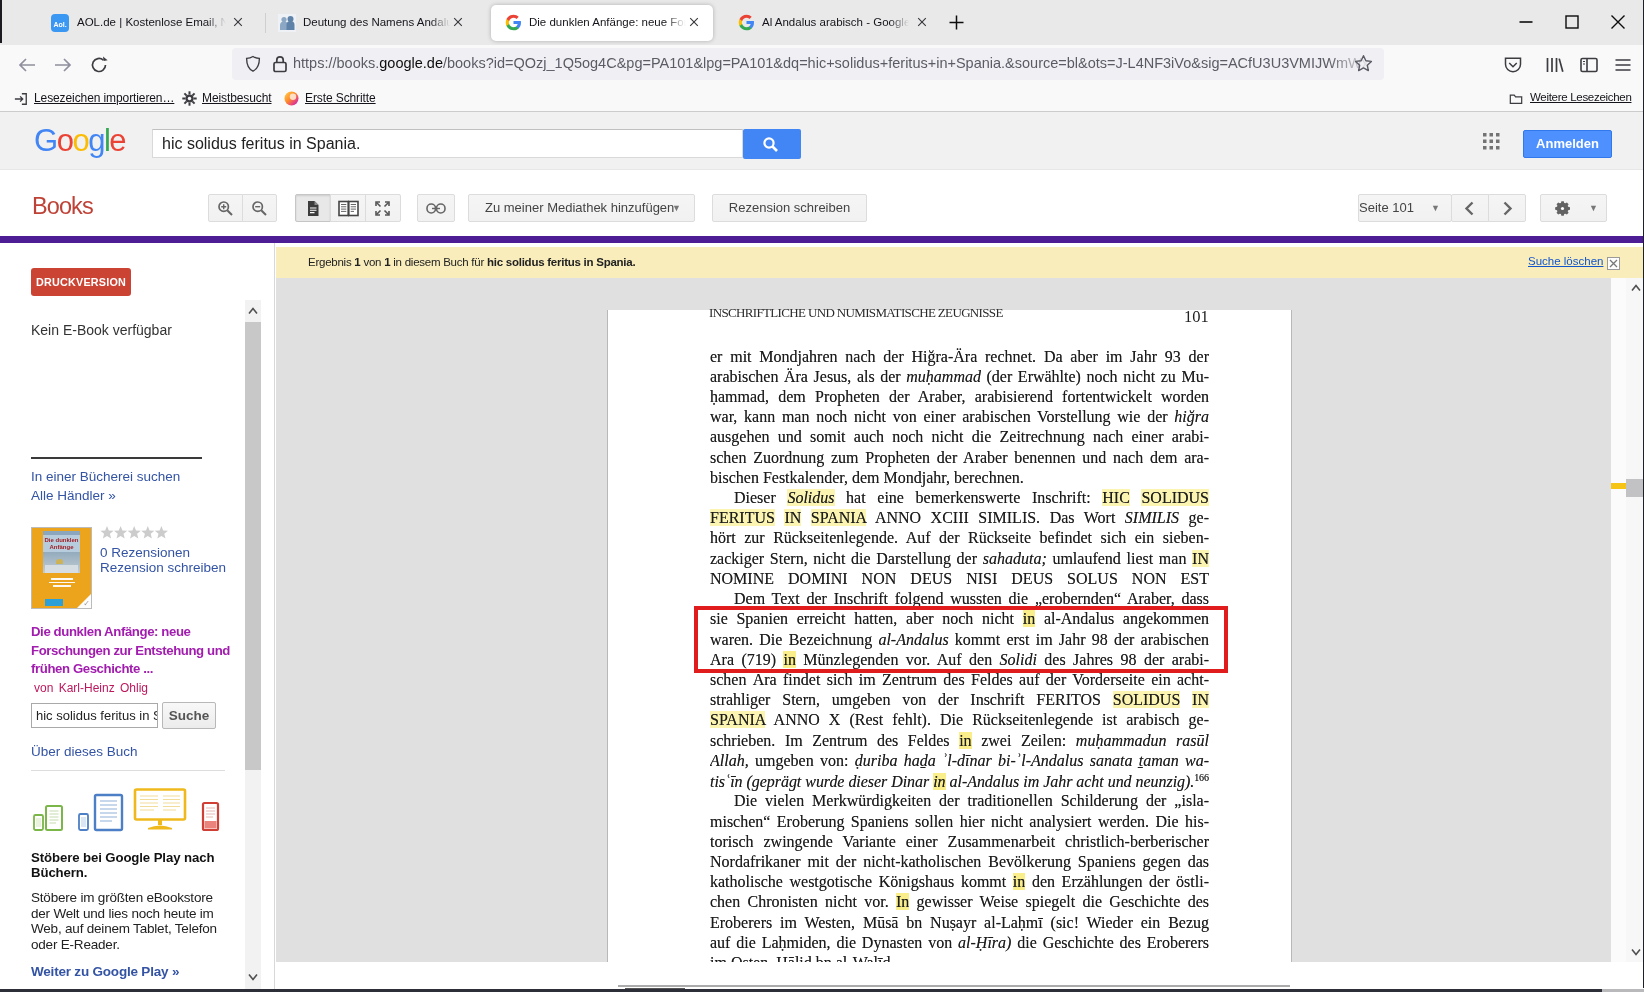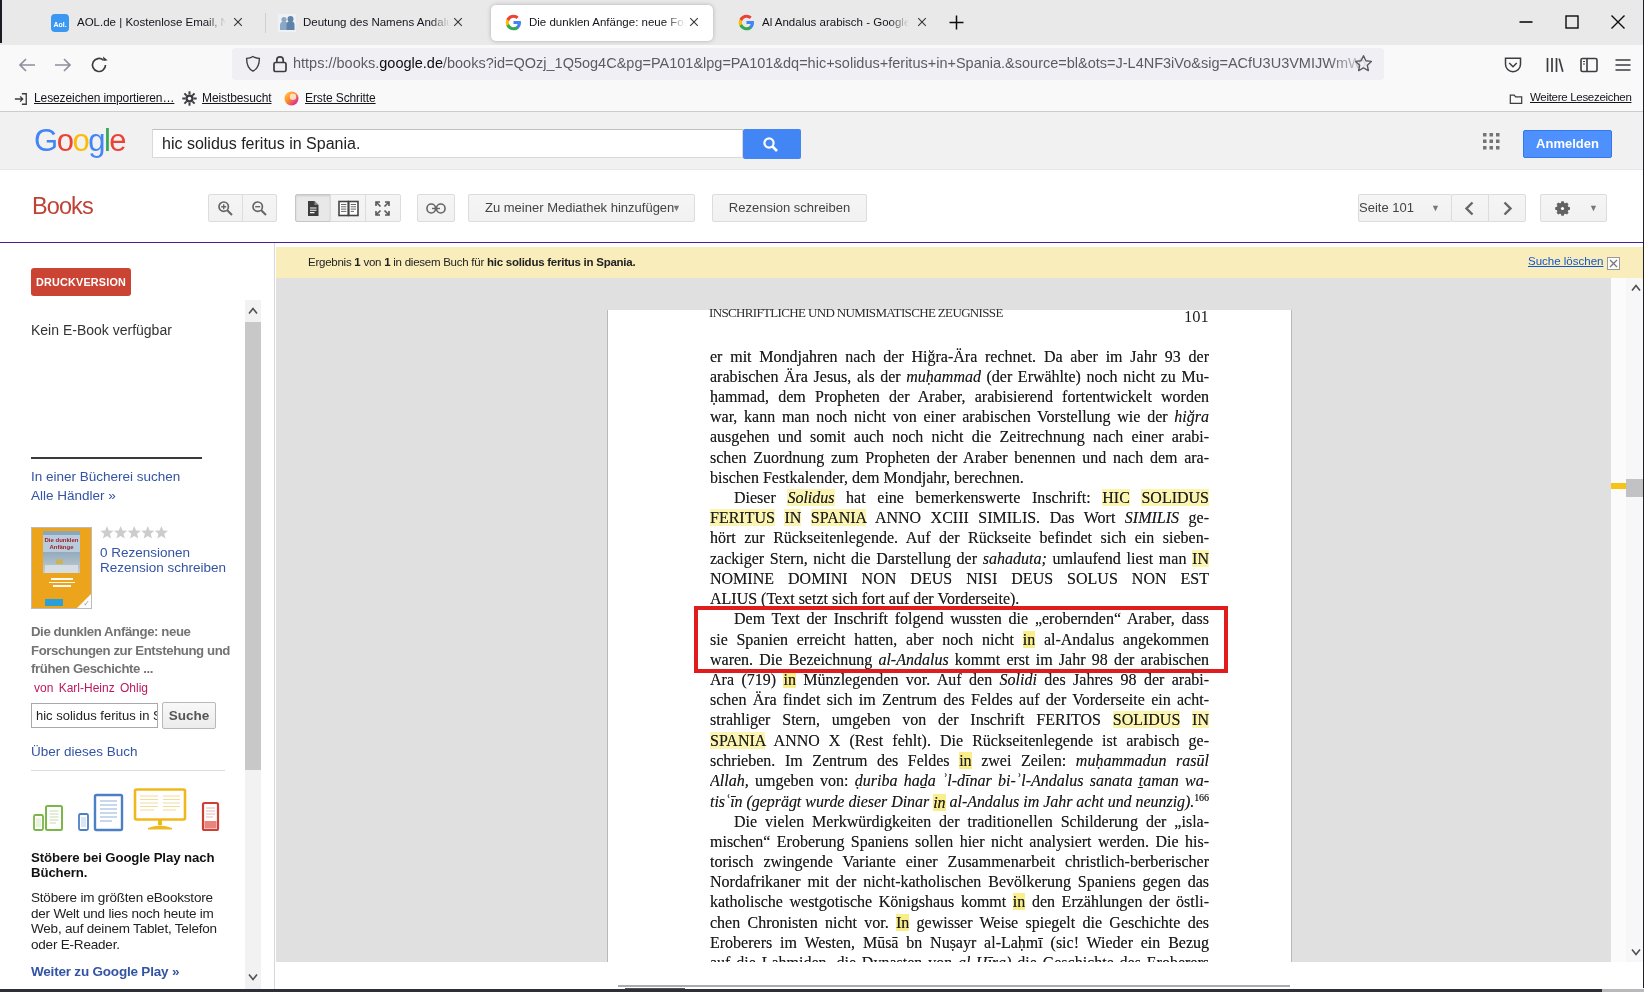--- a/index.html
+++ b/index.html
@@ -22,21 +22,21 @@
 
 #bmbar { position:absolute; left:0; top:85px; width:1644px; height:27px; background:#f9f9fa; border-bottom:1px solid #cccccc; font-size:12px; letter-spacing:-0.1px; color:#15141a; }
 .bmitem { position:absolute; top:6px; white-space:nowrap;text-decoration:underline; }
 
 #ghead { position:absolute; left:0; top:112px; width:1644px; height:58px; background:#f1f1f1; border-bottom:1px solid #e7e7e7; }
 #glogo { position:absolute; left:34px; top:11px; font-size:31px; letter-spacing:-1.5px; font-weight:normal; }
 #gsearch { position:absolute; left:152px; top:17px; width:591px; height:29px; background:#fff; border:1px solid #d9d9d9; border-top-color:#c0c0c0; font-size:16px; color:#222; line-height:27px; padding-left:9px; }
 #gbtn { position:absolute; left:743px; top:17px; width:58px; height:30px; background:#4285f4; border-radius:2px; }
 #anmelden { position:absolute; left:1523px; top:18px; width:89px; height:28px; background:#4d90fe; border:1px solid #3079ed; border-radius:2px; color:#fff; font-weight:bold; font-size:13px; text-align:center; line-height:26px; }
 
-#btoolbar { position:absolute; left:0; top:170px; width:1644px; height:73px; background:#fff; border-bottom:1px solid #4c1d95; }
+#btoolbar { position:absolute; left:0; top:170px; width:1644px; height:73px; background:#fff; border-bottom:7px solid #4c1d95; }
 .gbbtn { position:absolute; top:24px; height:28px; background:linear-gradient(#f5f5f5,#f1f1f1); border:1px solid #dcdcdc; border-radius:2px; color:#444; font-size:13px; font-weight:normal; }
 #booksred { position:absolute; left:32px; top:23px; font-size:23.5px; color:#bf4237; letter-spacing:-0.9px; }
 
 #sidebar { position:absolute; left:0; top:243px; width:275px; height:749px; background:#fff; border-right:1px solid #d8d8d8; }
 .sblink { color:#3353a4; font-size:13.5px !important; }
 
 #yellowbar { position:absolute; left:276px; top:247px; width:1368px; height:39px; background:#f9edbc; border-bottom:1px solid #1d4ed8; font-size:11.5px; letter-spacing:-0.25px; color:#222; }
 #viewer { position:absolute; left:276px; top:278px; width:1335px; height:684px; background:#e0e0e0; overflow:hidden; }
 #page { position:absolute; left:331px; top:0; width:685px; height:684px; background:#fff; border-left:1px solid #b8b8b8; border-right:1px solid #b8b8b8;margin-top:32px; }
 .scanline { position:relative; width:499px; height:20.22px; font-family:"Liberation Serif",serif; font-size:16px; color:#1c1c1c; white-space:nowrap; text-shadow:0 0 0.5px rgba(20,20,20,0.6); }
@@ -327,21 +327,21 @@
         <path d="M7 0 L8.8 4.5 L13.6 4.8 L9.9 7.8 L11.1 12.5 L7 9.9 L2.9 12.5 L4.1 7.8 L0.4 4.8 L5.2 4.5 Z" transform="translate(0,0)"></path>
         <path d="M7 0 L8.8 4.5 L13.6 4.8 L9.9 7.8 L11.1 12.5 L7 9.9 L2.9 12.5 L4.1 7.8 L0.4 4.8 L5.2 4.5 Z" transform="translate(13.6,0)"></path>
         <path d="M7 0 L8.8 4.5 L13.6 4.8 L9.9 7.8 L11.1 12.5 L7 9.9 L2.9 12.5 L4.1 7.8 L0.4 4.8 L5.2 4.5 Z" transform="translate(27.2,0)"></path>
         <path d="M7 0 L8.8 4.5 L13.6 4.8 L9.9 7.8 L11.1 12.5 L7 9.9 L2.9 12.5 L4.1 7.8 L0.4 4.8 L5.2 4.5 Z" transform="translate(40.8,0)"></path>
         <path d="M7 0 L8.8 4.5 L13.6 4.8 L9.9 7.8 L11.1 12.5 L7 9.9 L2.9 12.5 L4.1 7.8 L0.4 4.8 L5.2 4.5 Z" transform="translate(54.4,0)"></path>
       </g>
     </svg>
   <div class="abs sblink" style="left:100px; top:302px; font-size:14px;">0 Rezensionen</div>
   <div class="abs sblink" style="left:100px; top:317px; font-size:14px;">Rezension schreiben</div>
 
-  <div class="abs" style="left:31px; top:380px; width:220px; font-size:13.2px; font-weight:bold; color:#737373; line-height:18.7px; letter-spacing:-0.4px; white-space:nowrap;">Die dunklen Anfänge: neue<br>Forschungen zur Entstehung und<br>frühen Geschichte ...</div>
+  <div class="abs" style="left:31px; top:380px; width:220px; font-size:13.2px; font-weight:bold; color:#a21caf; line-height:18.7px; letter-spacing:-0.4px; white-space:nowrap;">Die dunklen Anfänge: neue<br>Forschungen zur Entstehung und<br>frühen Geschichte ...</div>
   <div class="abs" style="left:34px; top:438px; font-size:12px; color:#be185d; word-spacing:2px;">von Karl-Heinz Ohlig</div>
 
   <div class="abs" style="left:31px; top:460px; width:127px; height:25px; background:#fff; border:1px solid #a9a9a9; font-size:13px; color:#222; line-height:23px; padding-left:4px; white-space:nowrap; overflow:hidden;">hic solidus feritus in S</div>
   <div class="abs" style="left:162px; top:459px; width:54px; height:27px; background:linear-gradient(#f8f8f8,#ececec); border:1px solid #b8b8b8; border-radius:2px; font-size:13.5px; font-weight:bold; color:#555; text-align:center; line-height:25px;">Suche</div>
   <div class="abs sblink" style="left:31px; top:501px; font-size:14px;">Über dieses Buch</div>
   <div class="abs" style="left:31px; top:527px; width:194px; height:1px; background:#ddd;"></div>
 
   <svg class="abs" style="left:30px; top:545px" width="195" height="45" viewBox="0 0 195 45">
     <g fill="none">
       <rect x="4" y="27" width="9" height="15" rx="1.5" stroke="#7ab648" stroke-width="1.8" fill="#fff"></rect>
@@ -392,21 +392,20 @@
       <div class="scanline j">ḥammad, dem Propheten der Araber, arabisierend fortentwickelt worden</div>
       <div class="scanline j">war, kann man noch nicht von einer arabischen Vorstellung wie der <i>hiğra</i></div>
       <div class="scanline j">ausgehen und somit auch noch nicht die Zeitrechnung nach einer arabi-</div>
       <div class="scanline j">schen Zuordnung zum Propheten der Araber benennen und nach dem ara-</div>
       <div class="scanline">bischen Festkalender, dem Mondjahr, berechnen.</div>
       <div class="scanline j"><span style="display:inline-block; width:24px;"></span>Dieser <i><span class="hl">Solidus</span></i> hat eine bemerkenswerte Inschrift: <span class="hl">HIC</span> <span class="hl">SOLIDUS</span></div>
       <div class="scanline j"><span class="hl">FERITUS</span> <span class="hl">IN</span> <span class="hl">SPANIA</span> ANNO XCIII SIMILIS. Das Wort <i>SIMILIS</i> ge-</div>
       <div class="scanline j">hört zur Rückseitenlegende. Auf der Rückseite befindet sich ein sieben-</div>
       <div class="scanline j">zackiger Stern, nicht die Darstellung der <i>sahaduta;</i> umlaufend liest man <span class="hl">IN</span></div>
       <div class="scanline j">NOMINE DOMINI NON DEUS NISI DEUS SOLUS NON EST</div>
-      <div class="scanline">ALIUS (Text setzt sich fort auf der Vorderseite).</div>
       <div class="scanline j"><span style="display:inline-block; width:24px;"></span>Dem Text der Inschrift folgend wussten die „erobernden“ Araber, dass</div>
       <div class="scanline j">sie Spanien erreicht hatten, aber noch nicht <span class="hl2">in</span> al-Andalus angekommen</div>
       <div class="scanline j">waren. Die Bezeichnung <i>al-Andalus</i> kommt erst im Jahr 98 der arabischen</div>
       <div class="scanline j">Ara (719) <span class="hl2">in</span> Münzlegenden vor. Auf den <i>Solidi</i> des Jahres 98 der arabi-</div>
       <div class="scanline j">schen Ära findet sich im Zentrum des Feldes auf der Vorderseite ein acht-</div>
       <div class="scanline j">strahliger Stern, umgeben von der Inschrift FERITOS <span class="hl">SOLIDUS</span> <span class="hl">IN</span></div>
       <div class="scanline j"><span class="hl">SPANIA</span> ANNO X (Rest fehlt). Die Rückseitenlegende ist arabisch ge-</div>
       <div class="scanline j">schrieben. Im Zentrum des Feldes <span class="hl2">in</span> zwei Zeilen: <i>muḥammadun rasūl</i></div>
       <div class="scanline j"><i>Allah,</i> umgeben von: <i>ḍuriba haḏa ʾl-dīnar bi-ʾl-Andalus sanata ṯaman wa-</i></div>
       <div class="scanline j" style="letter-spacing:-0.06px;"><i>tisʿīn (geprägt wurde dieser Dinar <span class="hl2">in</span> al-Andalus im Jahr acht und neunzig).</i><sup style="font-size:10px;">166</sup></div>

